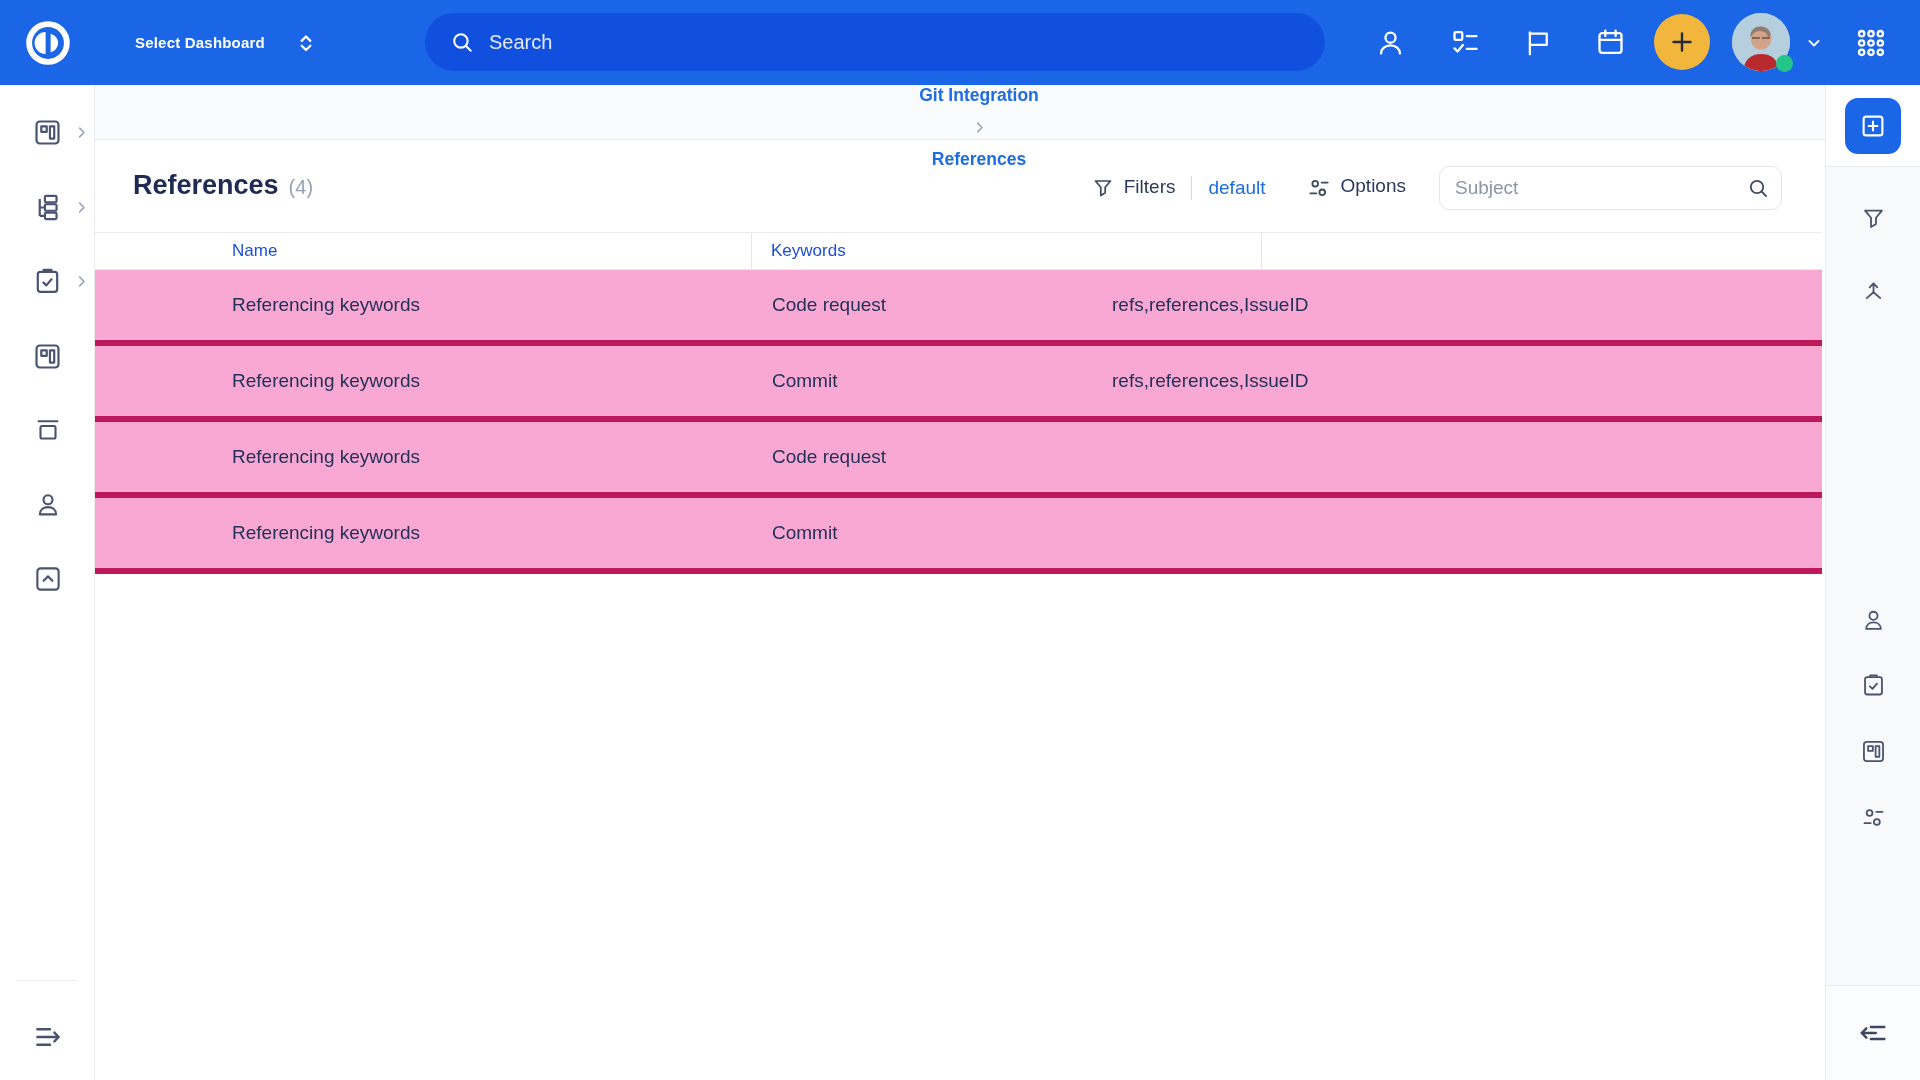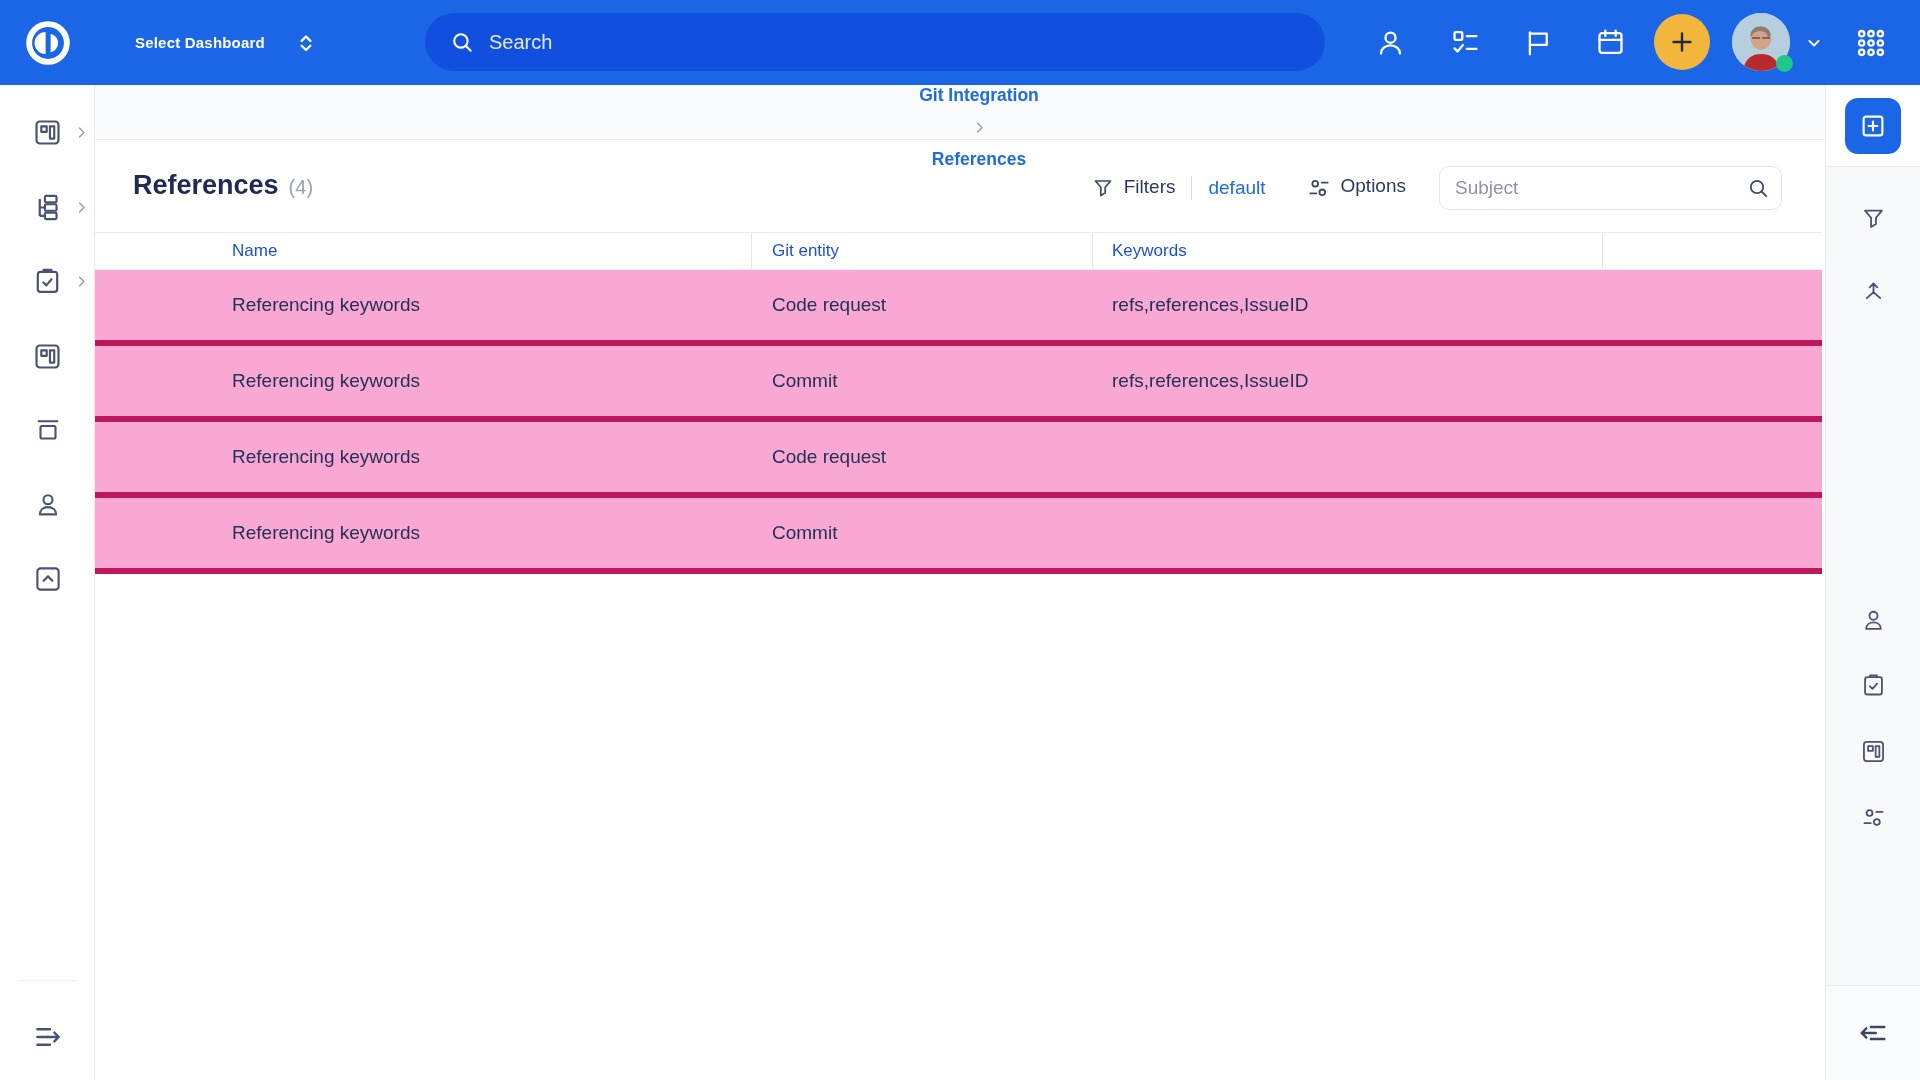--- a/index.html
+++ b/index.html
@@ -331,21 +331,20 @@
             <circle cx="11" cy="11" r="6.2"></circle>
               <path d="M15.7 15.7 L20 20"></path>
           </svg>
         </span>
       </div>
     </div>
   </div>
 
   <div class="thead">
     <div class="th c1 b">Name</div>
-    <div class="th c2 b">Git entity</div>
     <div class="th c3 b">Keywords</div>
     <div class="th c4"></div>
   </div>
 
   <div class="tbody">
   <div class="trow">
     <div class="c c1">Referencing keywords</div>
     <div class="c c2">Code request</div>
     <div class="c c3">refs,references,IssueID</div>
     <div class="c c4"></div>

